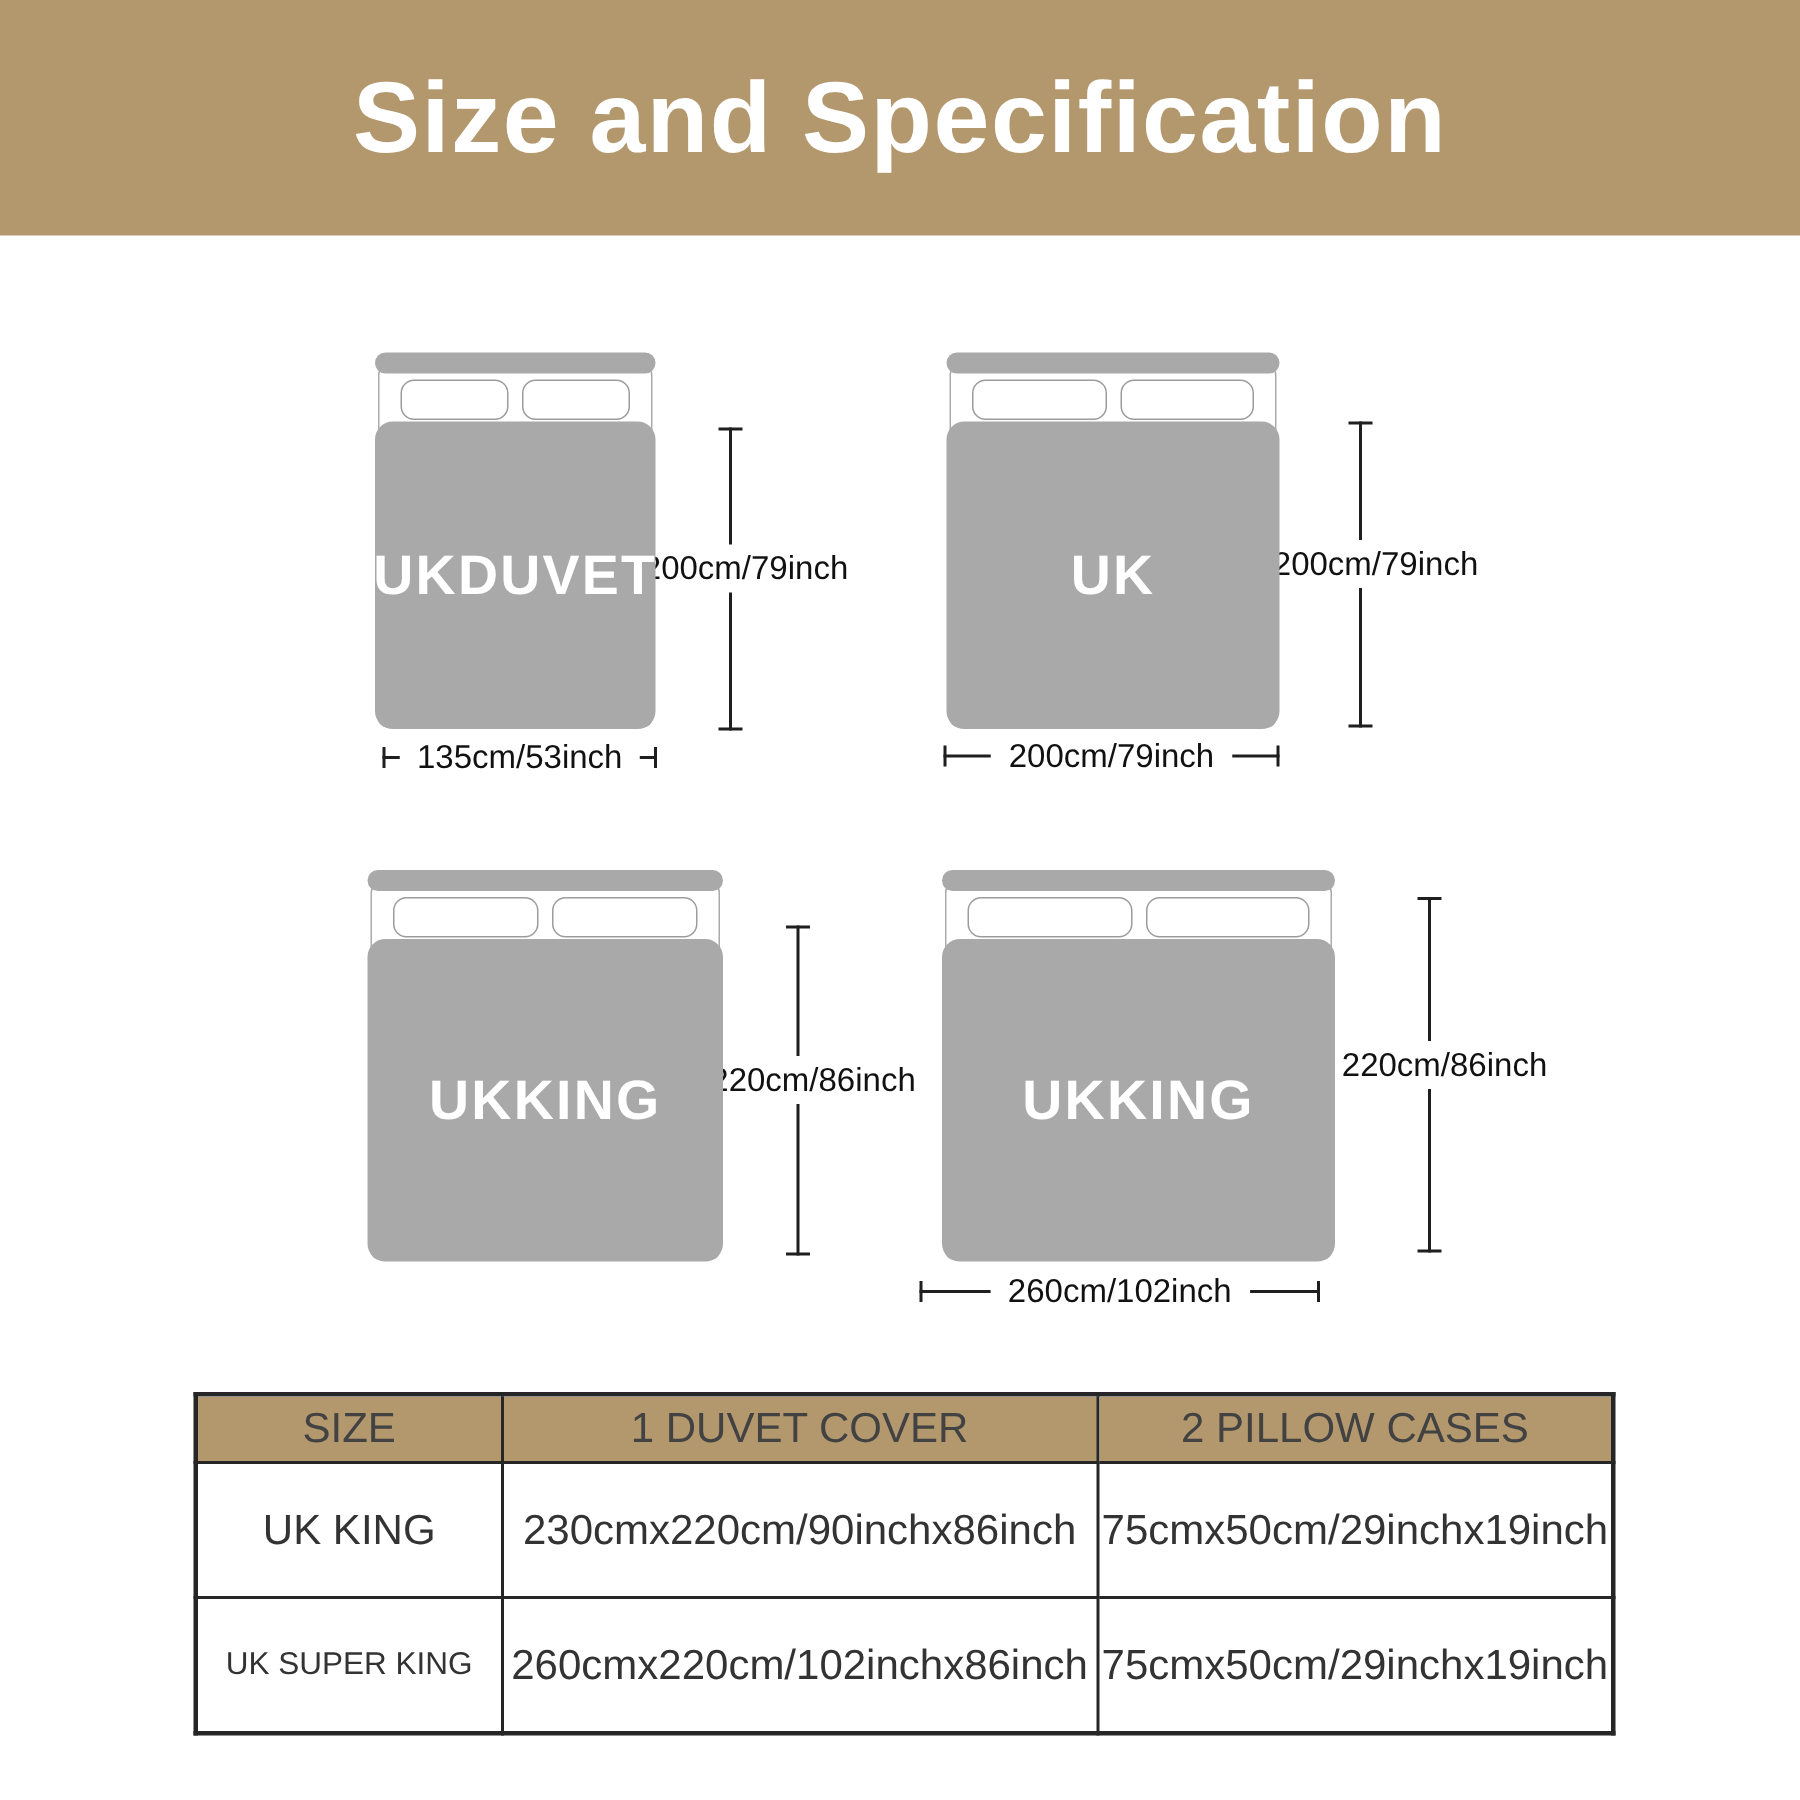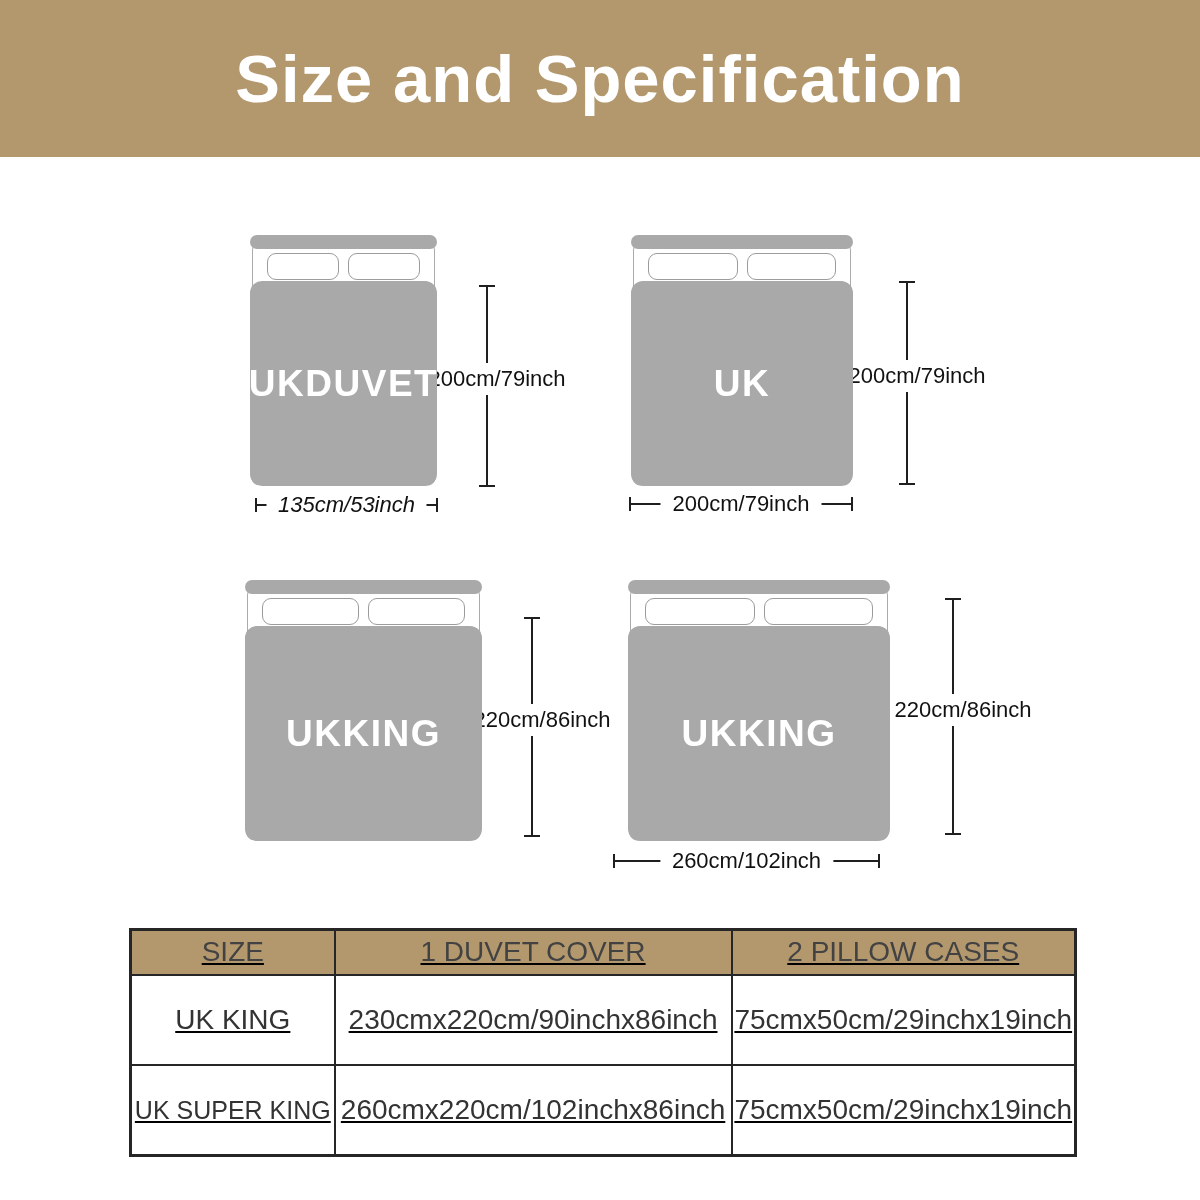--- a/index.html
+++ b/index.html
@@ -84,43 +84,43 @@
     transform: translate(-50%, -50%);
     background: #ffffff; padding: 0 12px;
     font-size: 22px; color: #111111; white-space: nowrap; font-weight: 400;
   }
 
   .vline-single    { left: 486px; top: 285px; height: 202px; }
   .vline-double    { left: 906px; top: 281px; height: 204px; }
   .vline-king      { left: 531px; top: 617px; height: 220px; }
   .vline-superking { left: 952px; top: 598px; height: 237px; }
 
-  .hline-single    { left: 255px; top: 504px; width: 183px; font-style: italic; }
+  .hline-single    { left: 255px; top: 504px; width: 183px; }
   .hline-double    { left: 629px; top: 503px; width: 224px; }
   .hline-king      { left: 248px; top: 826px; width: 231px; }
   .hline-superking { left: 613px; top: 860px; width: 267px; }
 
   
   .spec-table {
     position: absolute; left: 129px; top: 928px;
     width: 948px; height: 229px;
     border-collapse: collapse; table-layout: fixed;
     font-size: 28px;
     border: 3px solid #262626;
   }
   .spec-table th, .spec-table td {
     border: 2px solid #262626; text-align: center; padding: 0;
     overflow: hidden; white-space: nowrap;
   }
-  .spec-table tr { height: 45px; text-decoration: underline; }
+  .spec-table tr { height: 45px; }
   .spec-table th {
     background: #b3986e; color: #424242; font-weight: 400;
   }
   .spec-table td { background: #ffffff; color: #333333; font-weight: 400; }
-  .spec-table tr.row-superking td.size-cell { font-size: 25px; }
+  .spec-table tr.row-superking td.size-cell { font-size: 21px; }
 </style>
 </head>
 <body>
 
 <div class="canvas">
 
   <header class="top-banner">
     <h1>Size and Specification</h1>
   </header>
 

